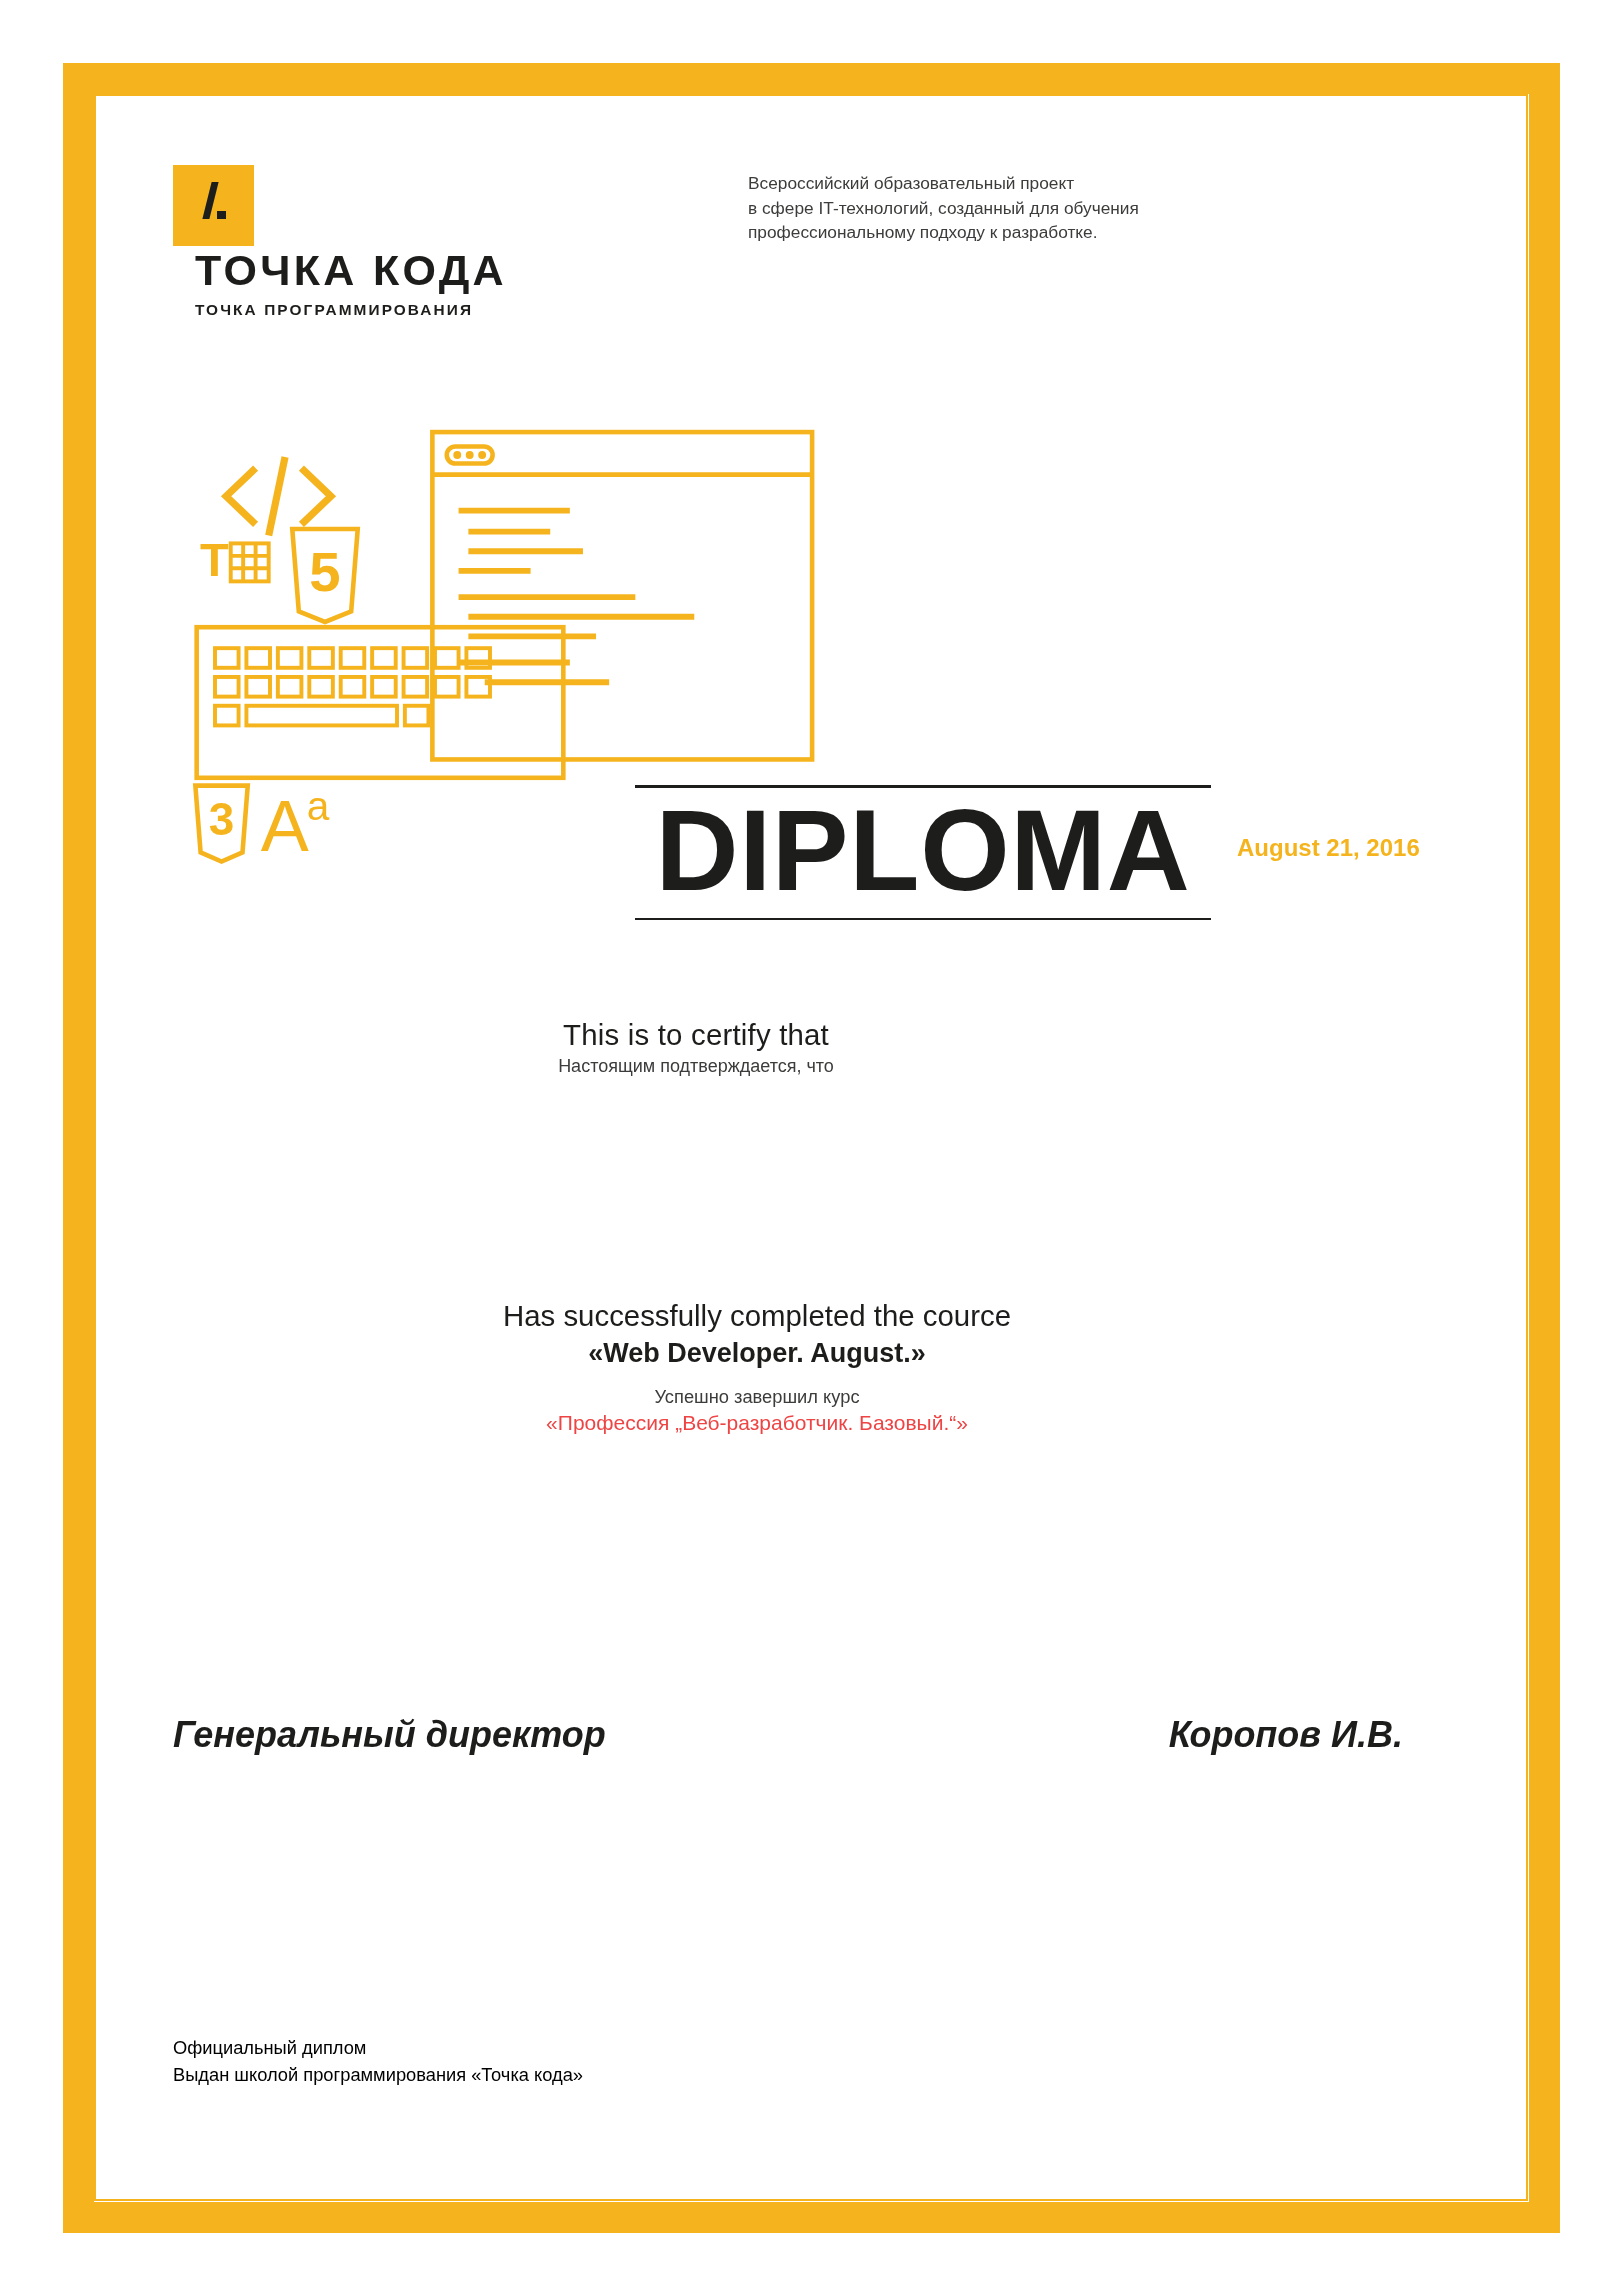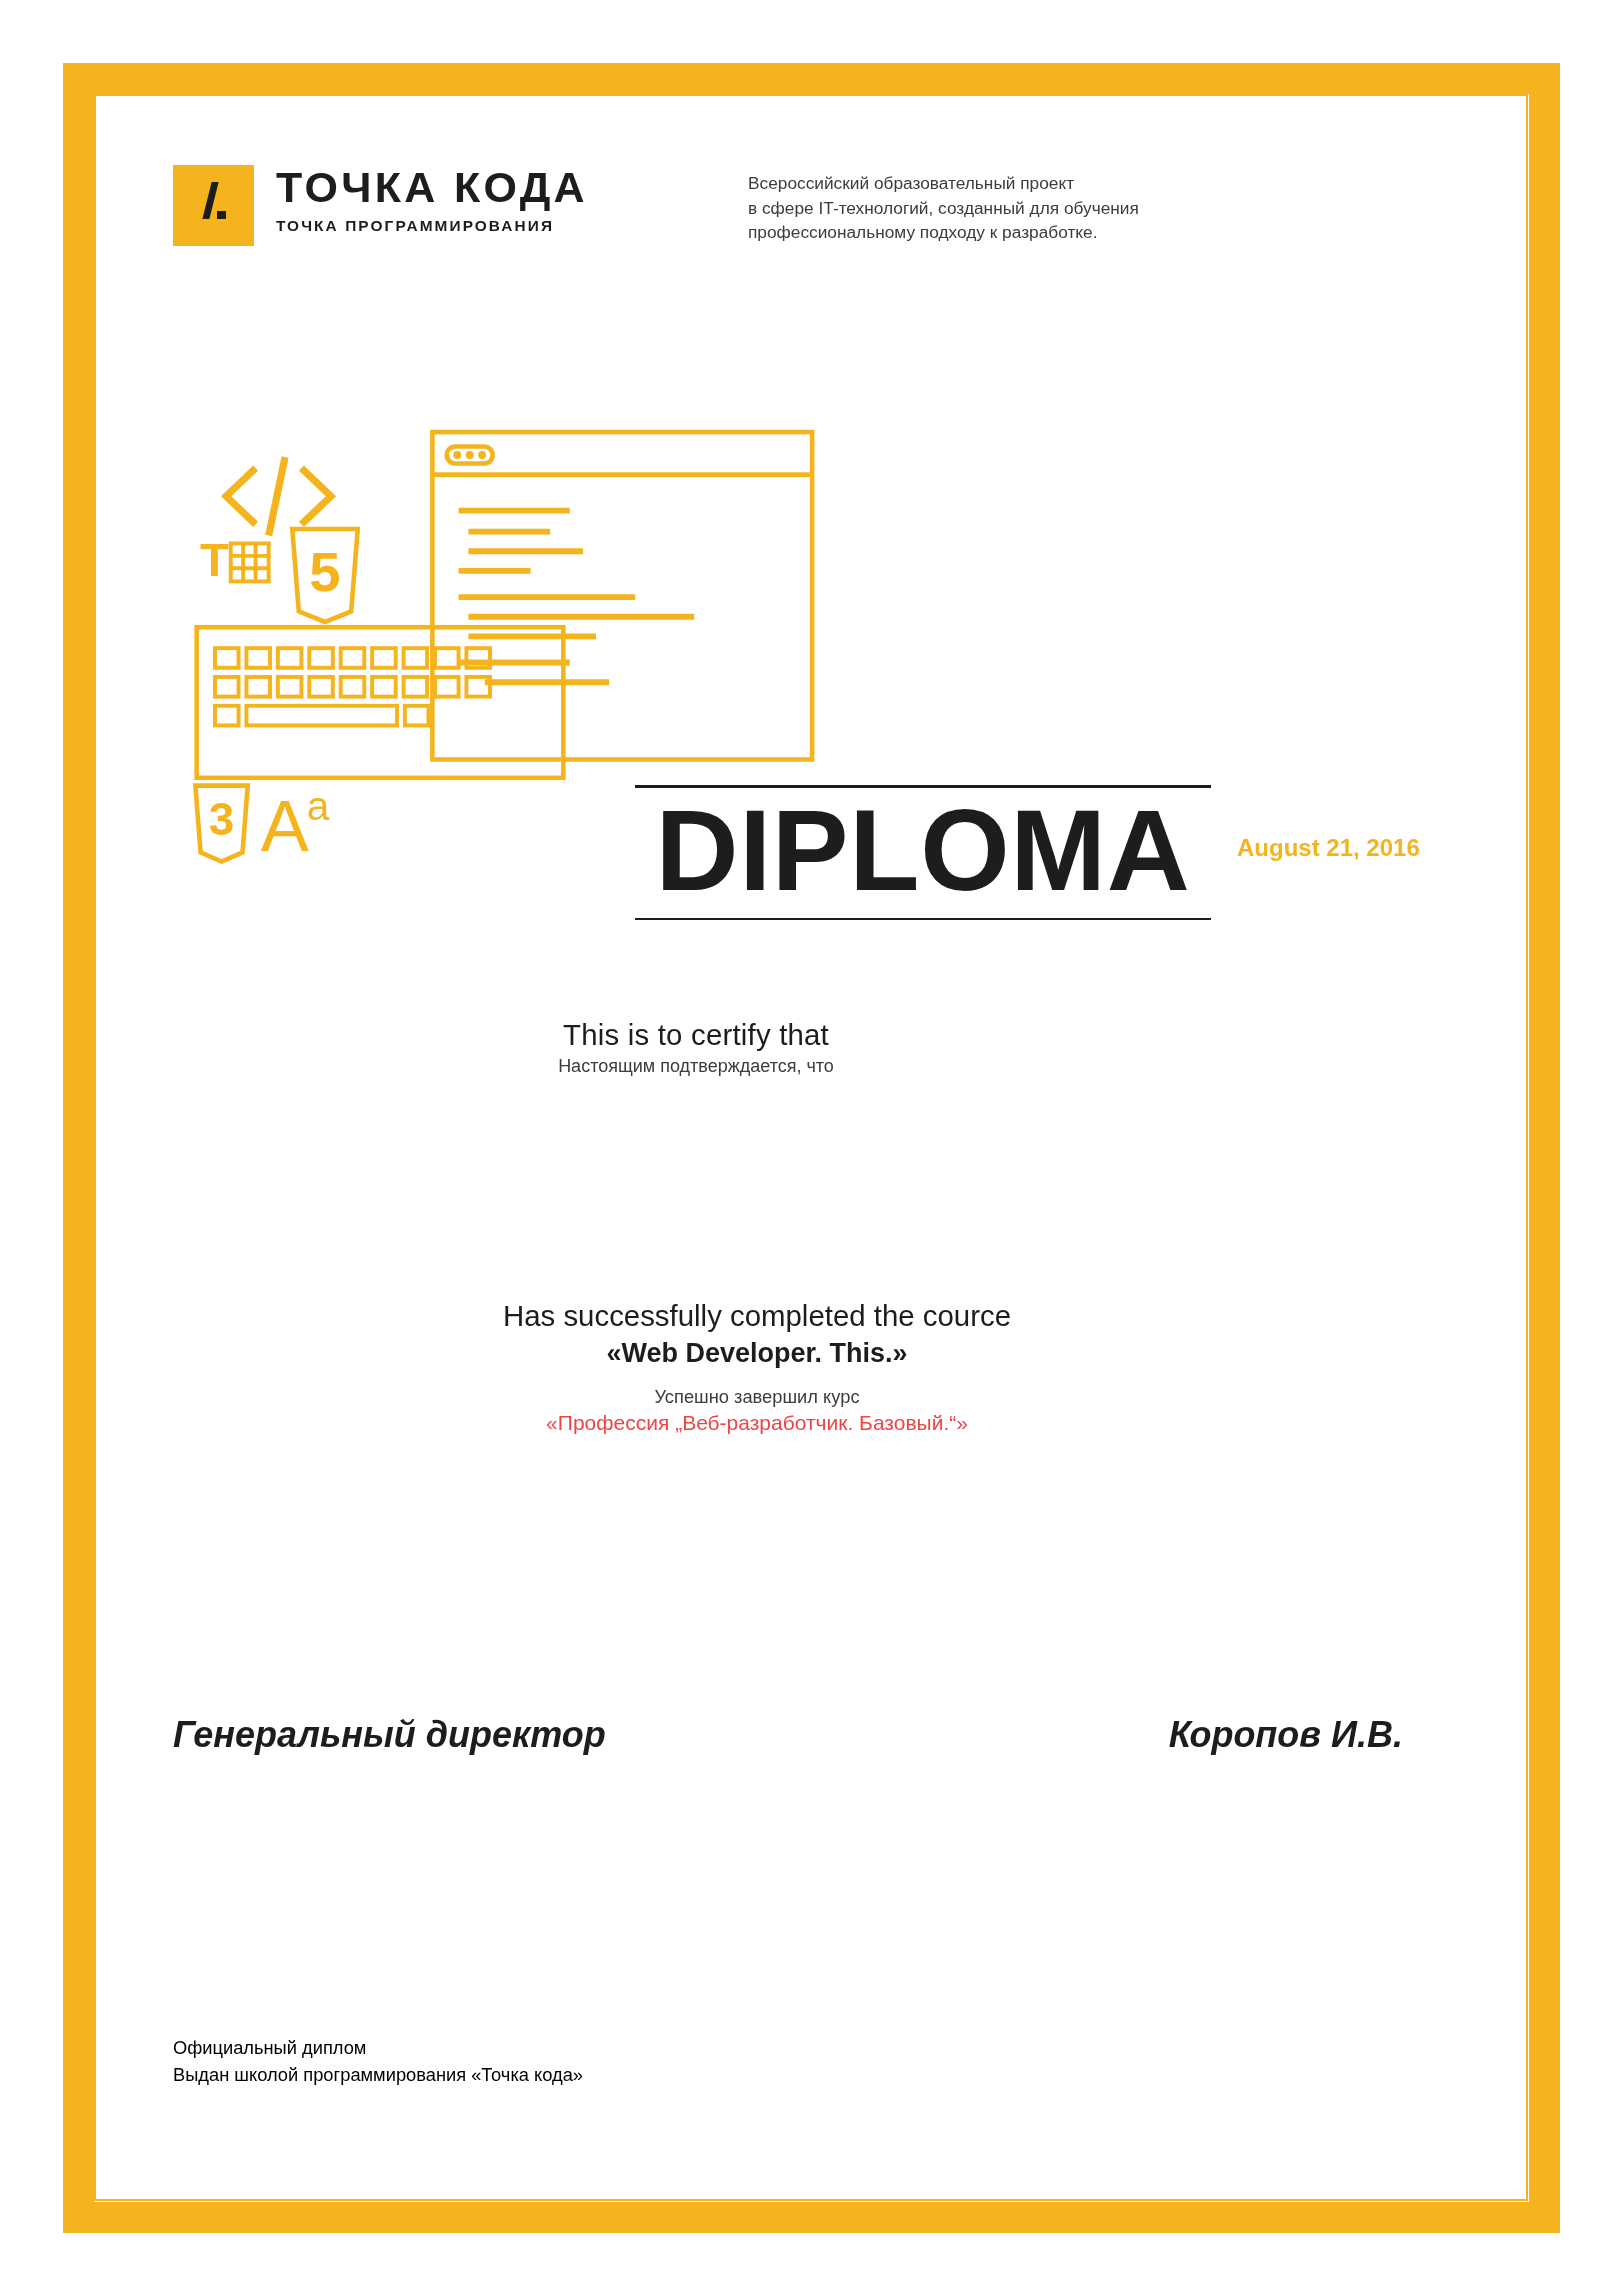--- a/index.html
+++ b/index.html
@@ -49,20 +49,21 @@
     left: 173px;
     top: 162px;
     width: 1283px;
     display: flex;
     align-items: flex-start;
   }
   .logo-block {
     display: flex;
     align-items: flex-start;
     width: 550px;
+    flex-direction: column;
   }
   .logo-mark {
     width: 81px;
     height: 81px;
     background: #f5b41d;
     position: relative;
     flex: 0 0 auto;
     margin-top: 2.6px;
   }
   .logo-mark .slash {
@@ -354,21 +355,21 @@
     <div class="diploma-date">August 21, 2016</div>
   </div>
 
   <div class="certify">
     <div class="certify-en">This is to certify that</div>
     <div class="certify-ru">Настоящим подтверждается, что</div>
   </div>
 
   <div class="course">
     <div class="course-en-1">Has successfully completed the cource</div>
-    <div class="course-en-2">«Web Developer. This.»</div>
+    <div class="course-en-2">«Web Developer. August.»</div>
     <div class="course-ru-1">Успешно завершил курс</div>
     <div class="course-ru-2">«Профессия „Веб-разработчик. Базовый.“»</div>
   </div>
 
   <div class="sign-row">
     <div class="sign-title">Генеральный директор</div>
     <div class="sign-name">Коропов И.В.</div>
   </div>
 
   <div class="footer">

